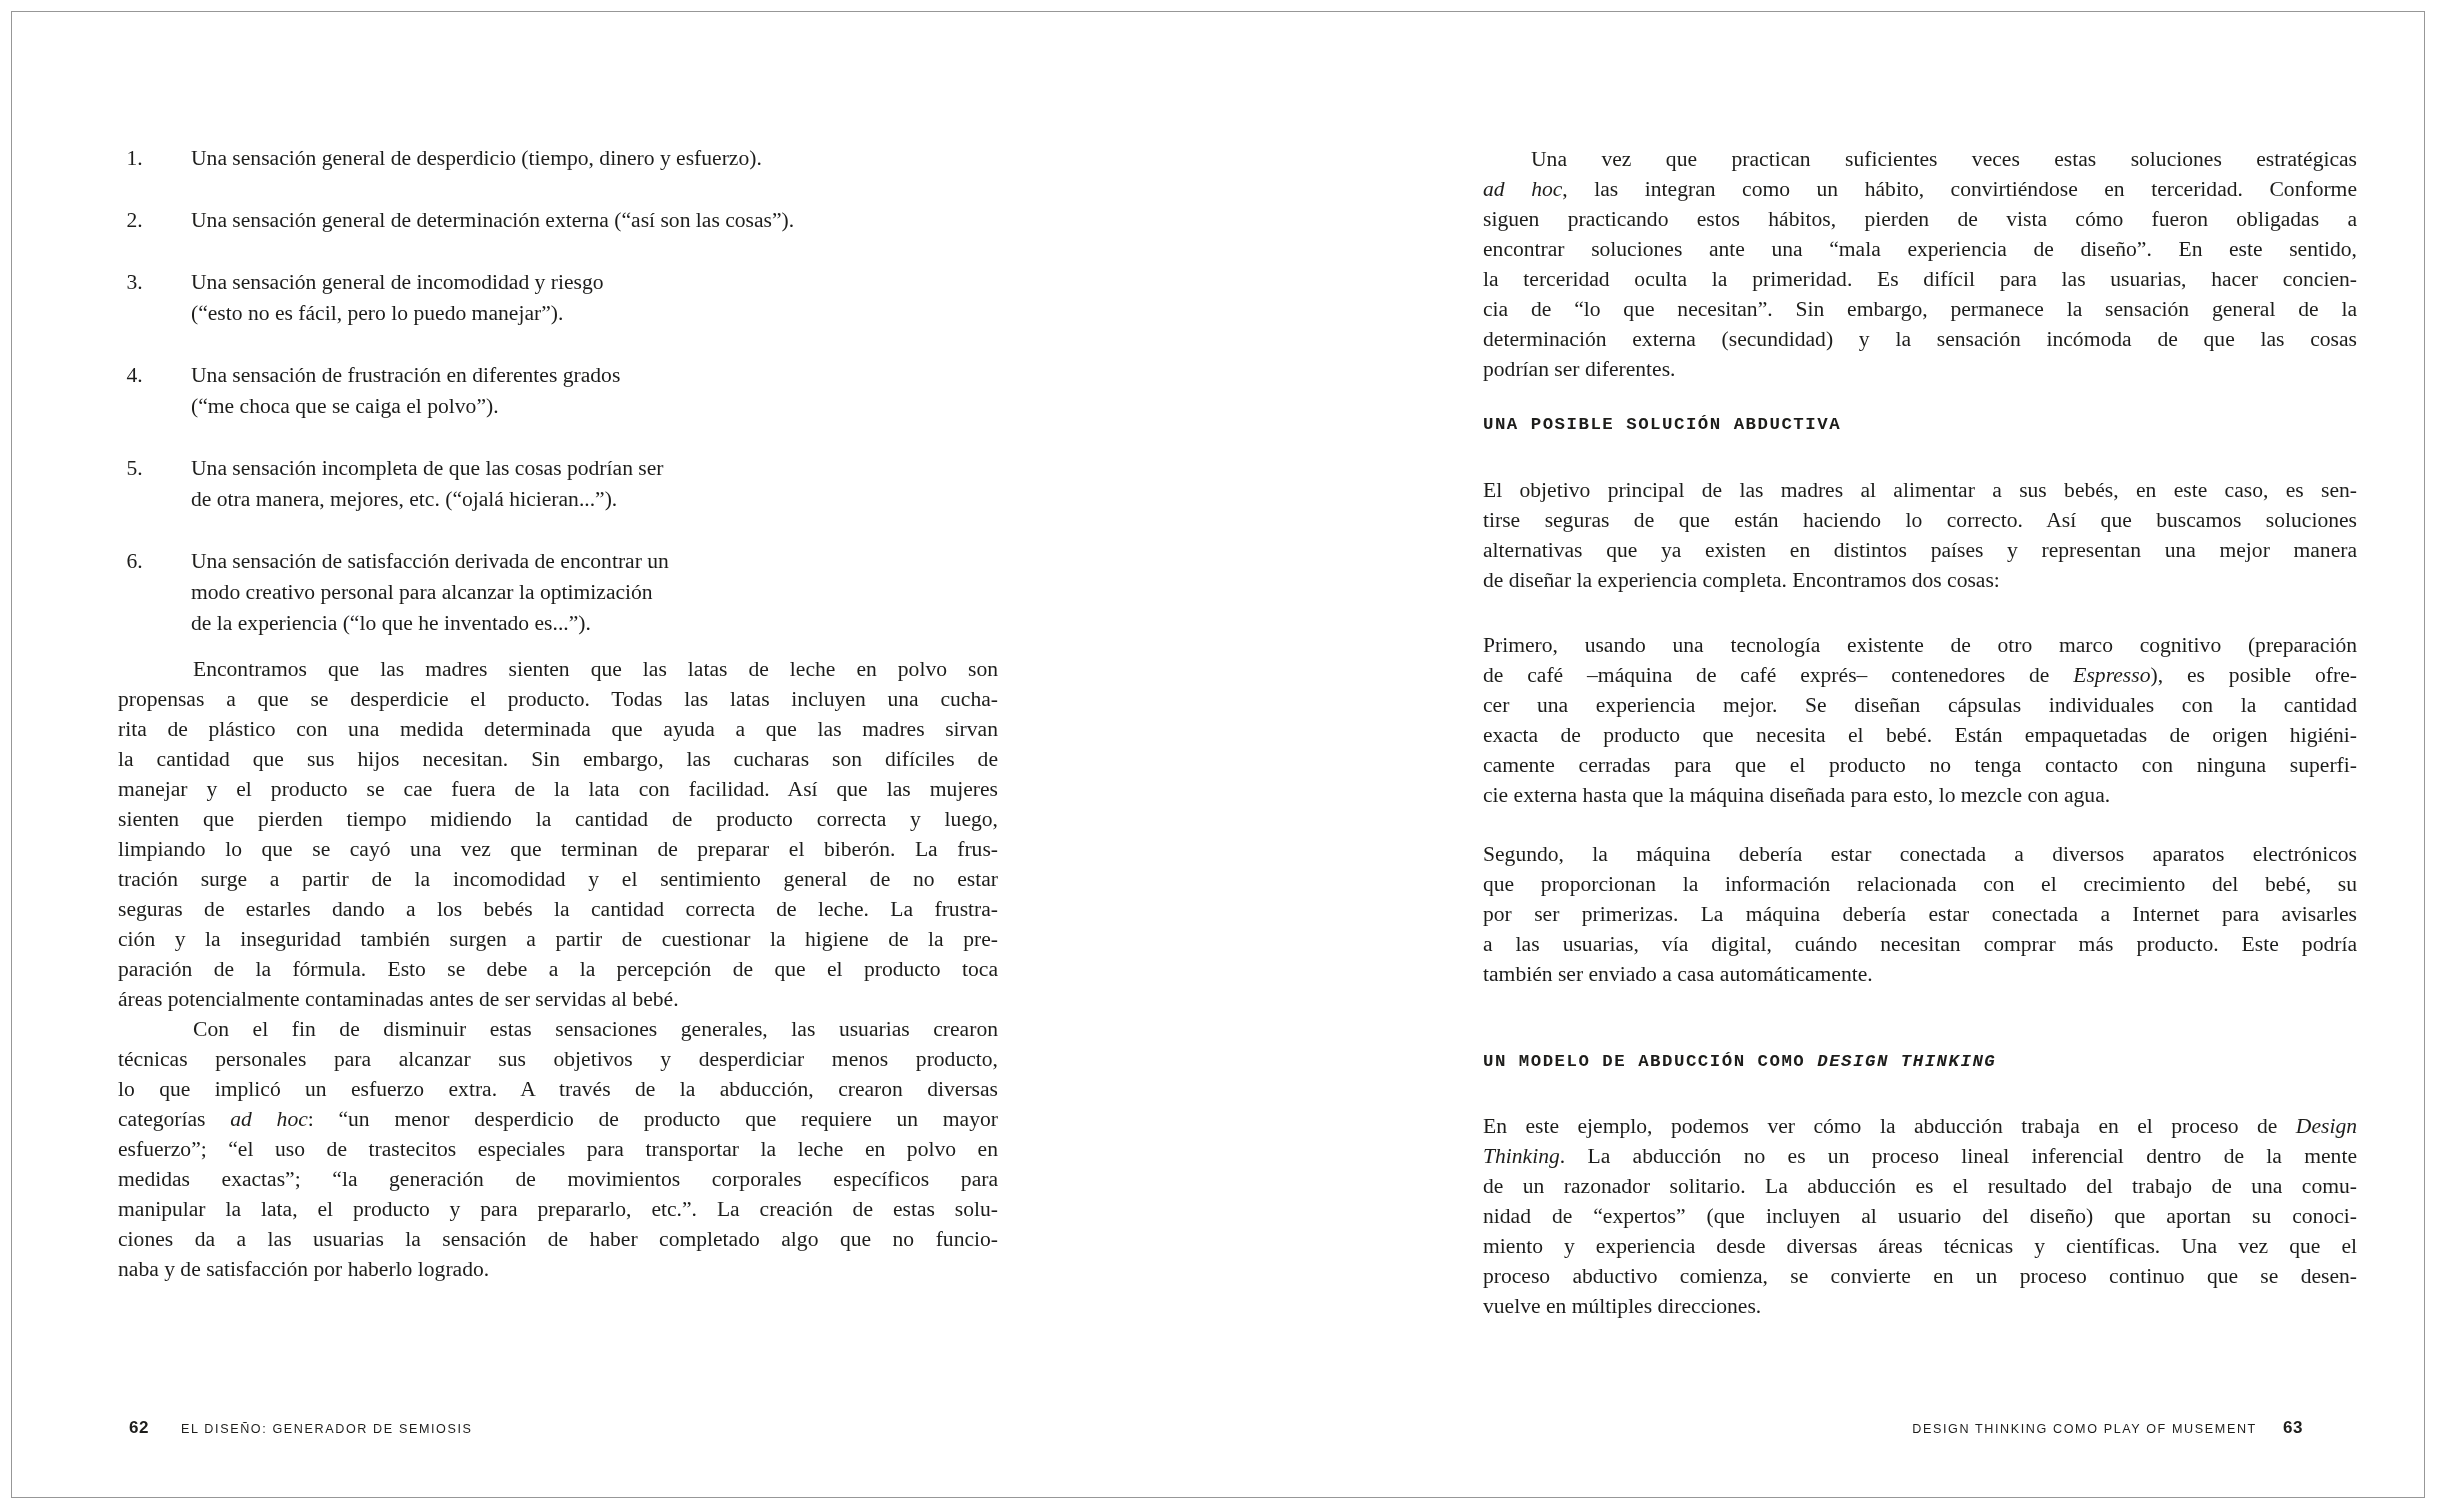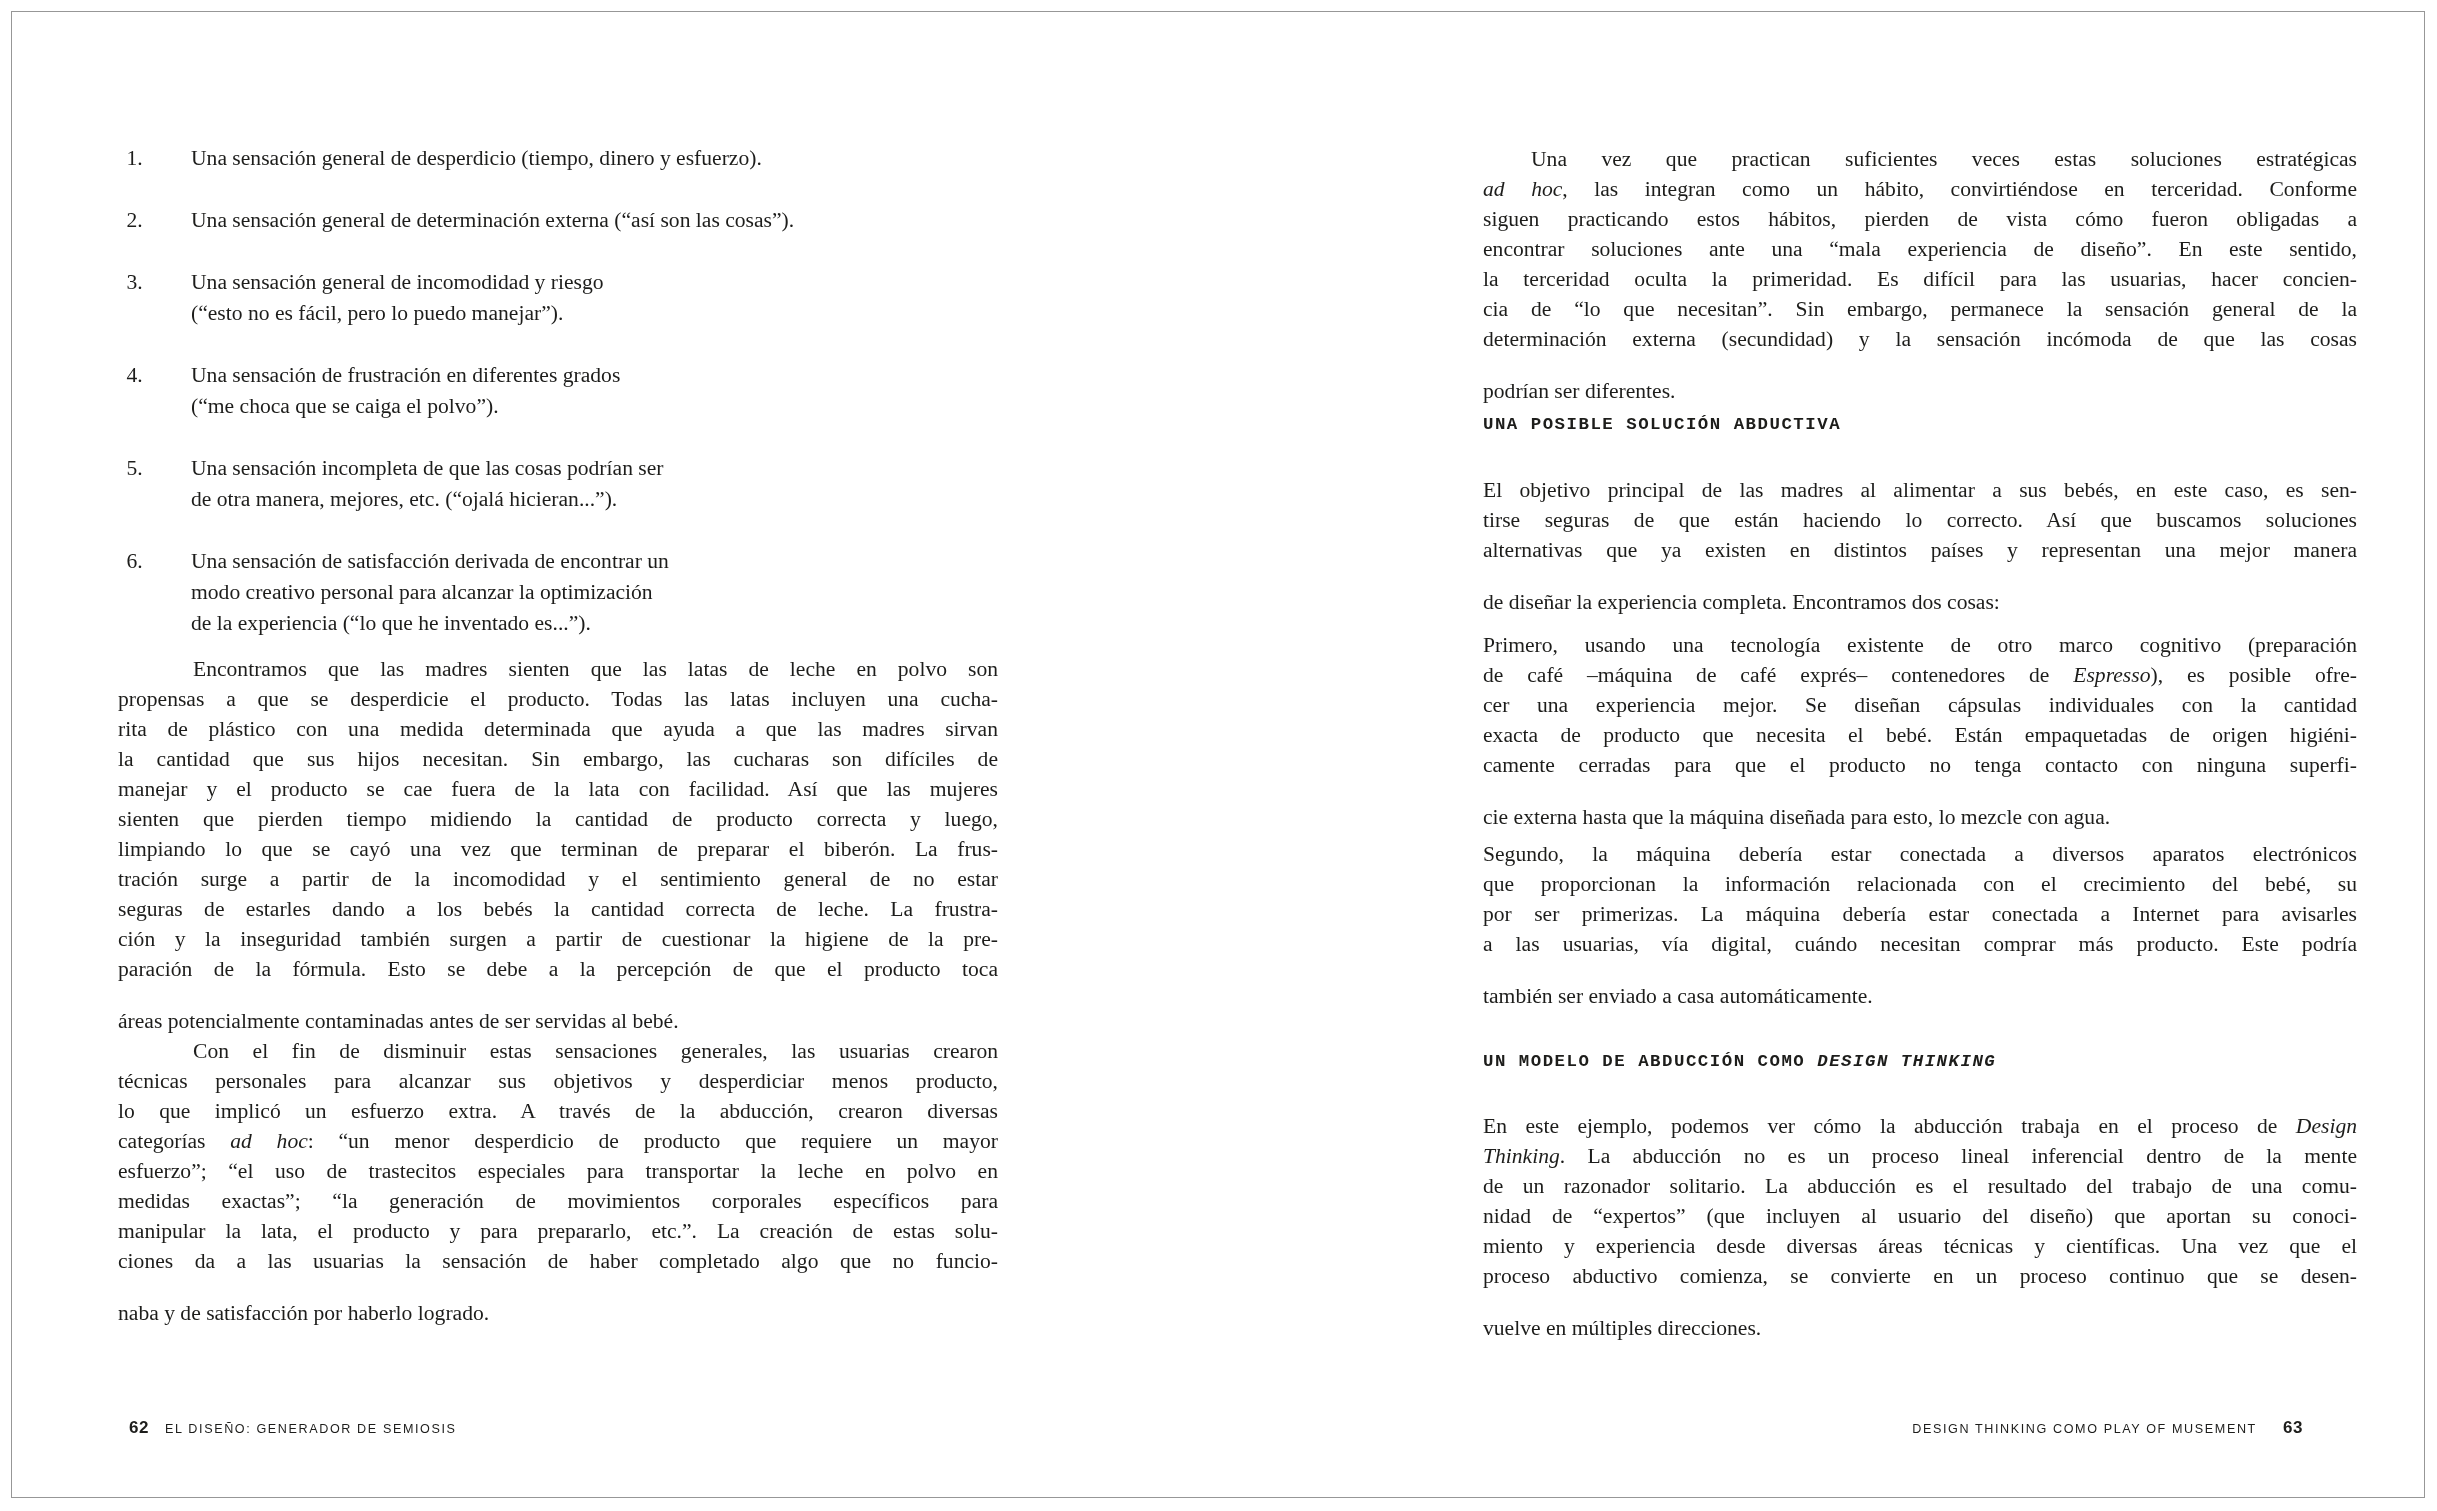--- a/index.html
+++ b/index.html
@@ -19,21 +19,21 @@
     box-sizing:border-box;
   }
   
   .para {
     position:absolute;
     font-size:21.6px;
     line-height:30px;
     color:#1d1d1b;
   }
   .para .ln { text-align:justify; text-align-last:justify; }
-  .para .ln.last { text-align-last:left;margin-top:22px; }
+  .para .ln.last { text-align-last:left; }
   .col-left  .para .ln.ind { padding-left:75px; }
   .col-right .para .ln.ind { padding-left:48px; }
   .it { font-style:italic; }
 
   
   .nlist {
     position:absolute; left:118px; top:143px; width:880px;
     font-size:21.6px; line-height:31px;
   }
   .nlist .item { position:relative; margin-bottom:31px; }
@@ -71,21 +71,21 @@
   #lfooter { left:129px; }
   #rfooter { left:1483px; width:820px; text-align:right; }
   .pagenum {
     font-size:17px; font-weight:700; letter-spacing:0.6px;
     vertical-align:baseline;
   }
   .rtitle {
     font-size:12.6px; font-weight:500; letter-spacing:1.6px;
     vertical-align:baseline;
   }
-  #lfooter .rtitle { margin-left:16px; }
+  #lfooter .rtitle { margin-left:32px; }
   #rfooter .pagenum { margin-left:26px; }
 </style>
 </head>
 <body>
 
 <div class="sheet"></div>
 
 <div class="col-left">
 
   <div class="nlist" id="list">

